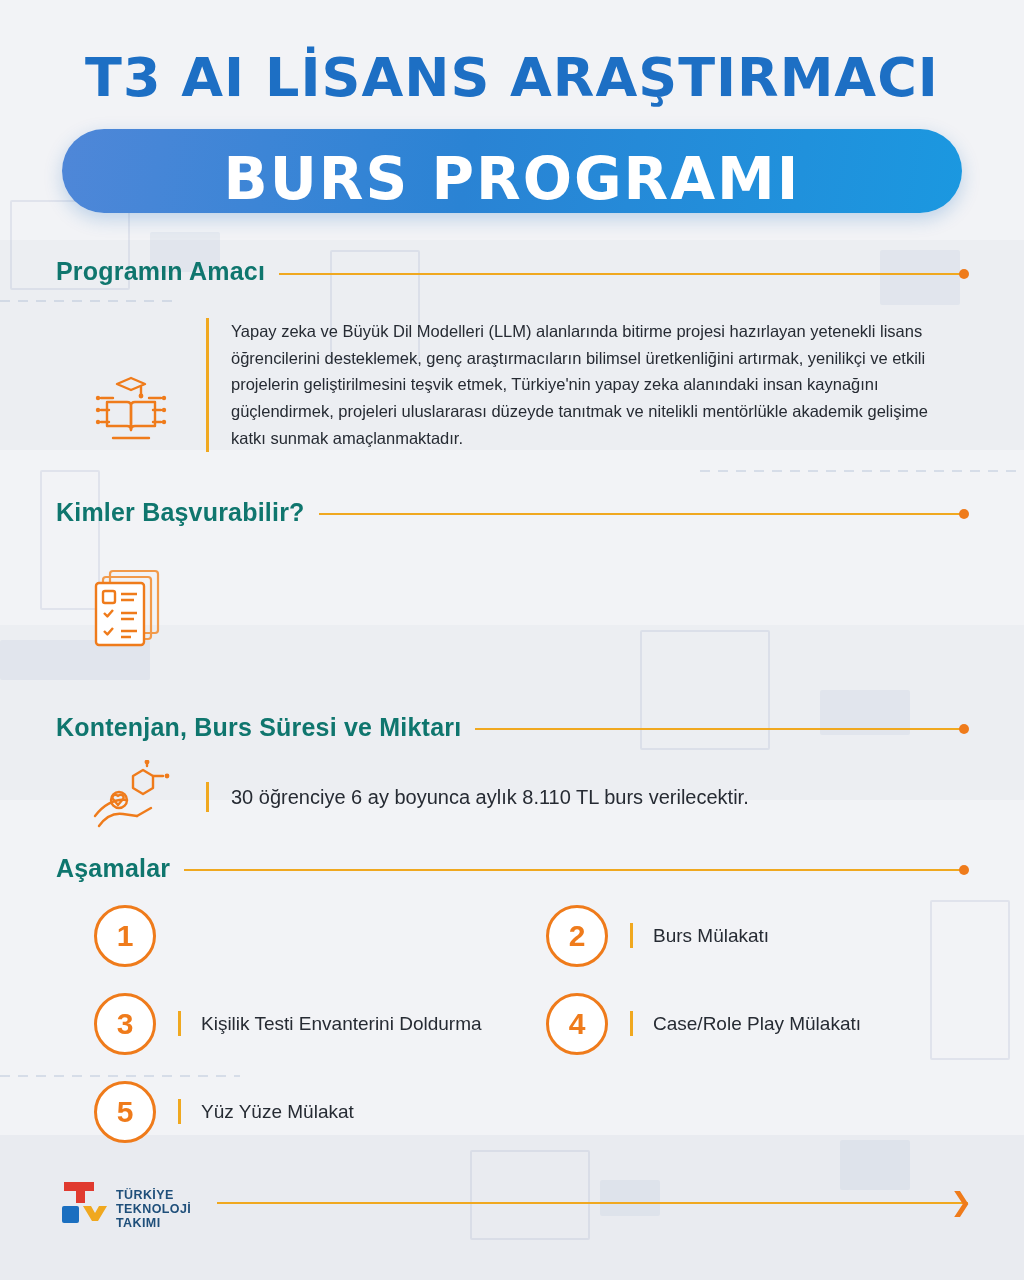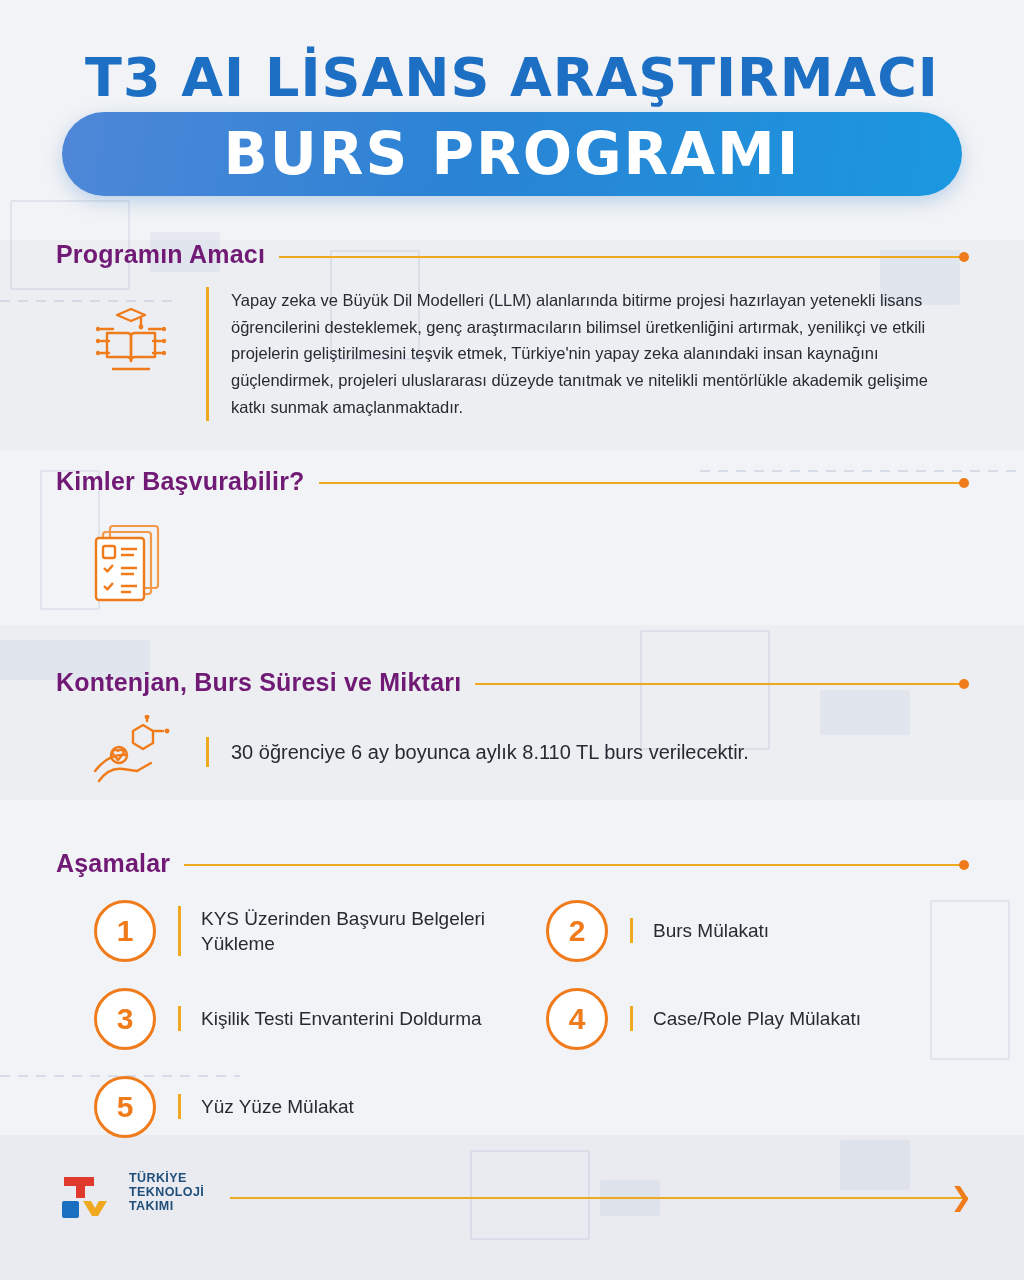--- a/index.html
+++ b/index.html
@@ -38,65 +38,65 @@
   .header { position: relative; padding-top: 46px; text-align: center; }
   .title-main {
     font-size: 54px;
     font-weight: 900;
     letter-spacing: 1px;
     color: #1d6fc4;
     font-family: "DejaVu Sans", sans-serif;
     text-transform: uppercase;
   }
   .title-pill {
-    margin: 3px auto 0;
+    margin: 20px auto 0;
     width: 900px;
     height: 84px;
     border-radius: 42px;
     background: linear-gradient(100deg, #4f87d8 0%, #2a83d4 45%, #1b98e0 100%);
-    display: flex; align-items: center; justify-content: center;
+    display: flex; align-items: flex-end; justify-content: center;
     box-shadow: 0 6px 18px rgba(30,110,190,.25);
   }
   .title-pill span {
     font-family: "DejaVu Sans", sans-serif;
     font-weight: 900;
     font-size: 58px;
     color: #ffffff;
     letter-spacing: 2px;
     text-transform: uppercase;
   }
 
   
   .section { position: relative; padding: 0 56px; }
   .sec-head {
     display: flex; align-items: center; gap: 14px;
     position: relative;
   }
   .sec-head h2 {
     font-size: 25px;
     font-weight: 700;
-    color: #701a75;
+    color: #0f766e;
     white-space: nowrap;
     letter-spacing: .2px;
   }
   .sec-rule {
     flex: 1;
     height: 2px;
     background: #f0a81f;
     position: relative;
     margin-top: 4px;
   }
   .sec-rule::after {
     content: "";
     position: absolute; right: -1px; top: -4px;
     width: 10px; height: 10px; border-radius: 50%;
     background: #ef7b1b;
   }
 
-  .sec-body { display: flex; align-items: flex-start; gap: 0; margin-top: 18px; }
+  .sec-body { display: flex; align-items: flex-end; gap: 0; margin-top: 32px; }
   .icon-box { width: 150px; flex: 0 0 150px; display: flex; justify-content: center; padding-top: 4px; }
   .text-col {
     border-left: 3px solid #f0a81f;
     padding-left: 22px;
     color: #262b33;
     font-size: 16.5px;
     line-height: 1.62;
     max-width: 740px;
   }
   .text-col.big { font-size: 20px; line-height: 1.5; }
@@ -130,21 +130,21 @@
   }
 
   
   .footer {
     position: absolute;
     left: 0; right: 0; bottom: 0;
     height: 120px;
     display: flex; align-items: center;
     padding: 0 56px;
   }
-  .logo { display: flex; align-items: flex-start; gap: 19px; }
+  .logo { display: flex; align-items: flex-end; gap: 6px; }
   .logo-mark { position: relative; width: 54px; height: 54px; }
   .logo-text { line-height: 1.12; }
   .logo-text div { font-size: 12.5px; font-weight: 700; color: #1f4f7a; letter-spacing: .4px; }
   .footer-rule {
     flex: 1;
     margin-left: 26px;
     height: 2px;
     background: #f0a81f;
     position: relative;
   }
@@ -262,30 +262,29 @@
           <path d="M26 40 a8 8 0 1 1 16 0 a8 8 0 1 1 -16 0"></path>
           <path d="M33 36 c-3 -3 -7 0 -5 3 l5 6 5 -6 c2 -3 -2 -6 -5 -3"></path>
           <path d="M52 56 l14 -8"></path>
         </g>
       </svg>
     </div>
     <div class="text-col big">30 öğrenciye 6 ay boyunca aylık 8.110 TL burs verilecektir.</div>
   </div>
 </div>
 
-<div class="section sp" style="margin-top:56px;">
+<div class="section sp" style="margin-top:16px;">
   <div class="sec-head">
     <h2>Aşamalar</h2>
     <div class="sec-rule"></div>
   </div>
 
   <div class="stages">
     <div class="stage">
       <div class="stage-num">1</div>
-      <div class="stage-text">KYS Üzerinden Başvuru Belgeleri Yükleme</div>
     </div>
     <div class="stage">
       <div class="stage-num">2</div>
       <div class="stage-text">Burs Mülakatı</div>
     </div>
     <div class="stage">
       <div class="stage-num">3</div>
       <div class="stage-text">Kişilik Testi Envanterini Doldurma</div>
     </div>
     <div class="stage">

